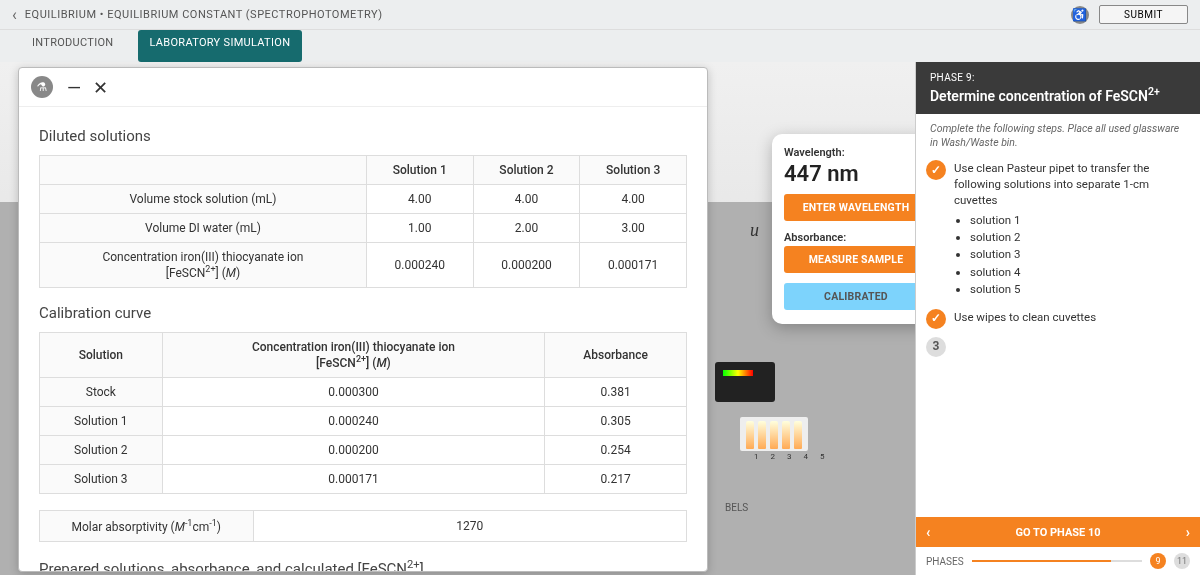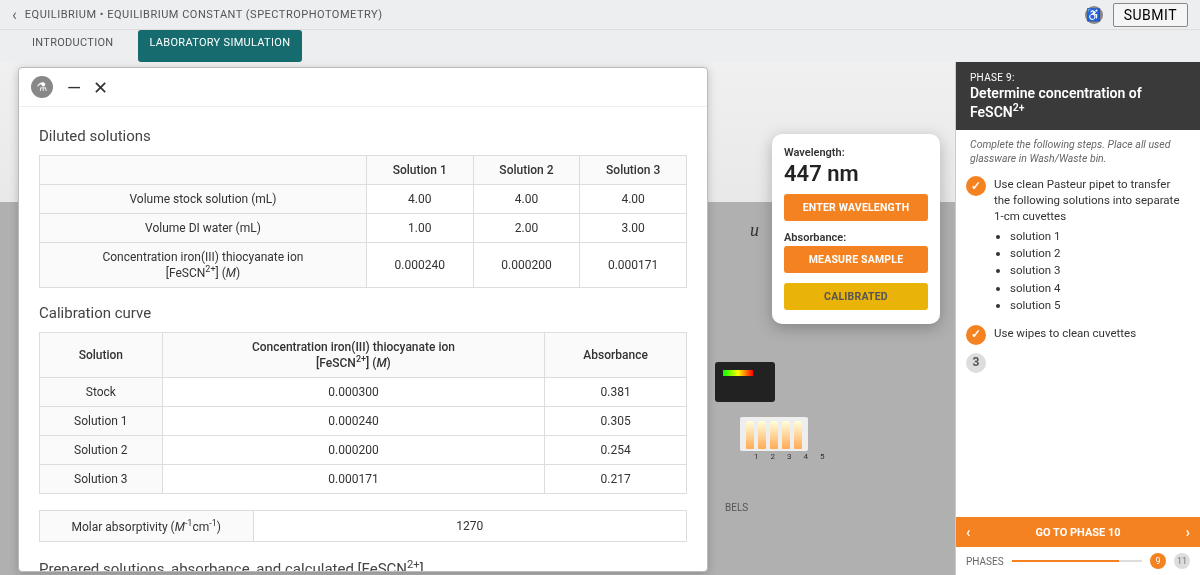--- a/index.html
+++ b/index.html
@@ -2,21 +2,21 @@
 <html><head>
 <meta charset="utf-8">
 <style>
 * { margin: 0; padding: 0; box-sizing: border-box; font-family: -apple-system, BlinkMacSystemFont, "Segoe UI", Roboto, sans-serif; }
 body { width: 1200px; height: 575px; background: #c8c8c8; overflow: hidden; position: relative; }
 
 .topbar { background: #eceeef; height: 30px; display: flex; align-items: center; padding: 0 12px; border-bottom: 1px solid #ddd; }
 .back-chev { color: #666; font-size: 16px; margin-right: 8px; cursor: pointer; }
 .breadcrumb { font-size: 11px; color: #555; letter-spacing: 0.5px; flex: 1; }
 .access-icon { width: 18px; height: 18px; border-radius: 50%; background: #888; color: #fff; display: flex; align-items: center; justify-content: center; font-size: 12px; margin-right: 10px; }
-.submit-btn { border: 1px solid #888; background: #f5f5f5; padding: 3px 10px; font-size: 14px; letter-spacing: 0.5px; border-radius: 2px; cursor: pointer; }
+.submit-btn { border: 1px solid #888; background: #f5f5f5; padding: 3px 24px; font-size: 10px; letter-spacing: 0.5px; border-radius: 2px; cursor: pointer; }
 
 .tabbar { background: #eceeef; height: 32px; display: flex; padding: 0 20px; gap: 12px; }
 .tab { font-size: 11px; padding: 6px 12px; color: #555; letter-spacing: 0.3px; cursor: pointer; }
 .tab.active { background: #166b6e; color: #fff; border-radius: 3px; }
 
 .stage { position: absolute; top: 62px; left: 0; right: 0; bottom: 0; background: linear-gradient(to bottom, #f0f0f0 0%, #e8e8e8 30%, #cfcfcf 30%, #b8b8b8 100%); }
 .floor { position: absolute; top: 140px; left: 0; right: 0; bottom: 0; background: #b0b0b0; }
 .ball { position: absolute; top: 155px; left: 20px; width: 22px; height: 22px; border-radius: 50%; background: radial-gradient(circle at 30% 30%, #ff8866, #dd4422); }
 .rack { position: absolute; left: 740px; top: 355px; display: flex; gap: 4px; align-items: flex-end; background: #eee; padding: 4px 6px 2px; border-radius: 2px; }
 .tube { width: 8px; height: 28px; background: linear-gradient(to bottom, #ffd, #fa5); border-radius: 2px 2px 1px 1px; }
@@ -38,23 +38,23 @@
 th, td { border: 1px solid #ddd; padding: 7px 8px; text-align: center; color: #333; }
 th { background: #fafafa; font-weight: 500; }
 td.rowhead { background: #fafafa; }
 .sup { font-size: 0.75em; vertical-align: super; }
 
 .instrument { position: absolute; top: 72px; left: 772px; width: 168px; background: #fff; border-radius: 10px; box-shadow: 0 4px 16px rgba(0,0,0,0.25); padding: 12px 12px 14px; }
 .instr-label { font-size: 11px; color: #333; font-weight: 600; margin-bottom: 2px; }
 .instr-val { font-size: 22px; font-weight: 600; color: #222; margin-bottom: 8px; }
 .instr-btn { width: 100%; padding: 7px 0; font-size: 10.5px; font-weight: 700; text-align: center; border-radius: 3px; margin-bottom: 10px; cursor: pointer; letter-spacing: 0.2px; }
 .orange { background: #f58220; color: #fff; }
-.grey { background: #eab308; color: #555; }
-
-.rightpanel { position: absolute; top: 0; right: 0; width: 245px; bottom: 0; background: #fff; border-left: 1px solid #ccc; display: flex; flex-direction: column; }
+.grey { background: #7dd3fc; color: #555; }
+
+.rightpanel { position: absolute; top: 0; right: 0; width: 285px; bottom: 0; background: #fff; border-left: 1px solid #ccc; display: flex; flex-direction: column; }
 .rp-head { background: #3a3a3a; color: #fff; padding: 10px 14px; }
 .rp-phase { font-size: 10px; letter-spacing: 0.3px; }
 .rp-title { font-size: 14px; font-weight: 600; margin-top: 2px; }
 .rp-sub { font-size: 10.5px; font-style: italic; color: #666; padding: 8px 14px 6px; line-height: 1.35; }
 .rp-steps { flex: 1; overflow-y: auto; padding: 0 8px 8px 4px; }
 .rp-steps::-webkit-scrollbar { width: 6px; }
 .rp-steps::-webkit-scrollbar-thumb { background: #ccc; }
 .step { display: flex; gap: 8px; padding: 4px 6px; font-size: 11.5px; color: #333; line-height: 1.4; }
 .step-ic { flex-shrink: 0; width: 20px; height: 20px; border-radius: 50%; display: flex; align-items: center; justify-content: center; font-size: 12px; font-weight: 700; }
 .done { background: #f58220; color: #fff; }

